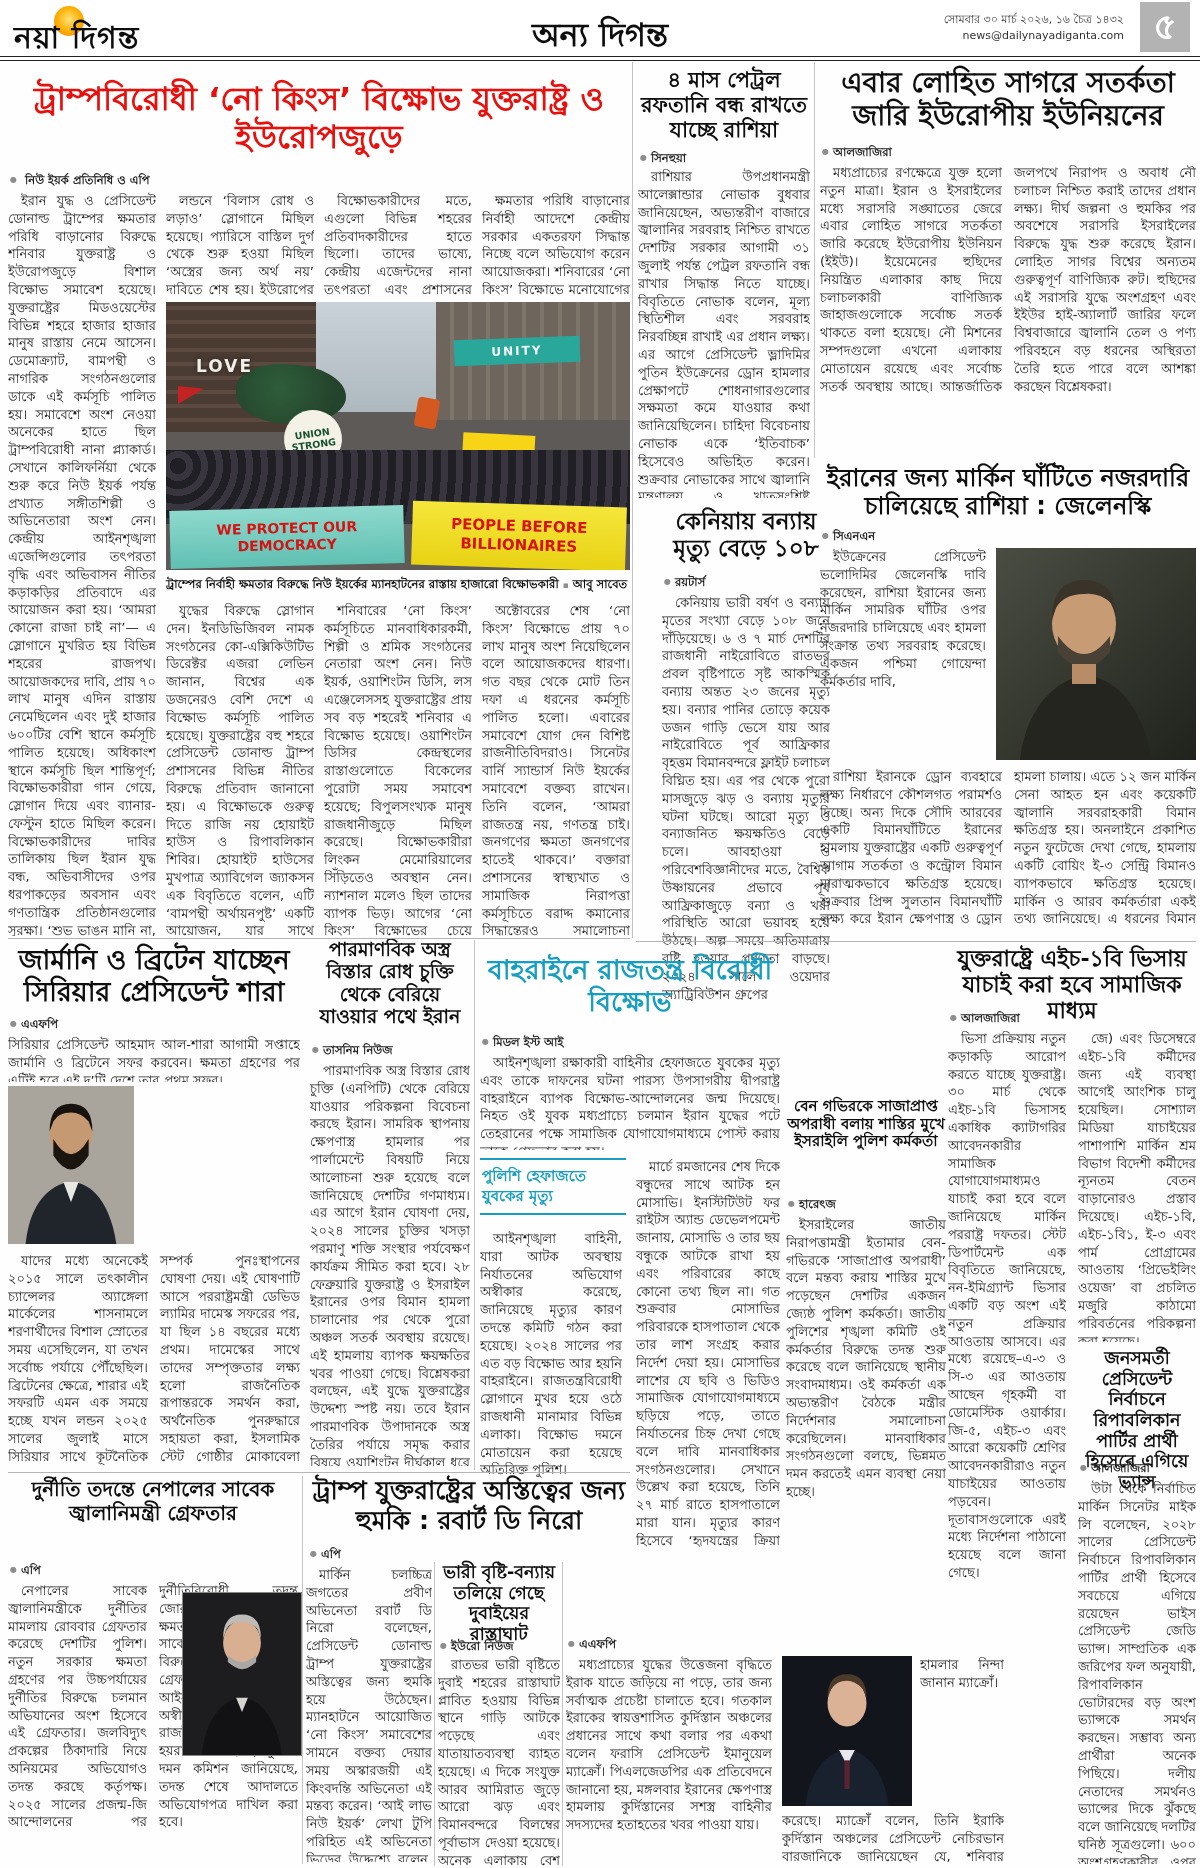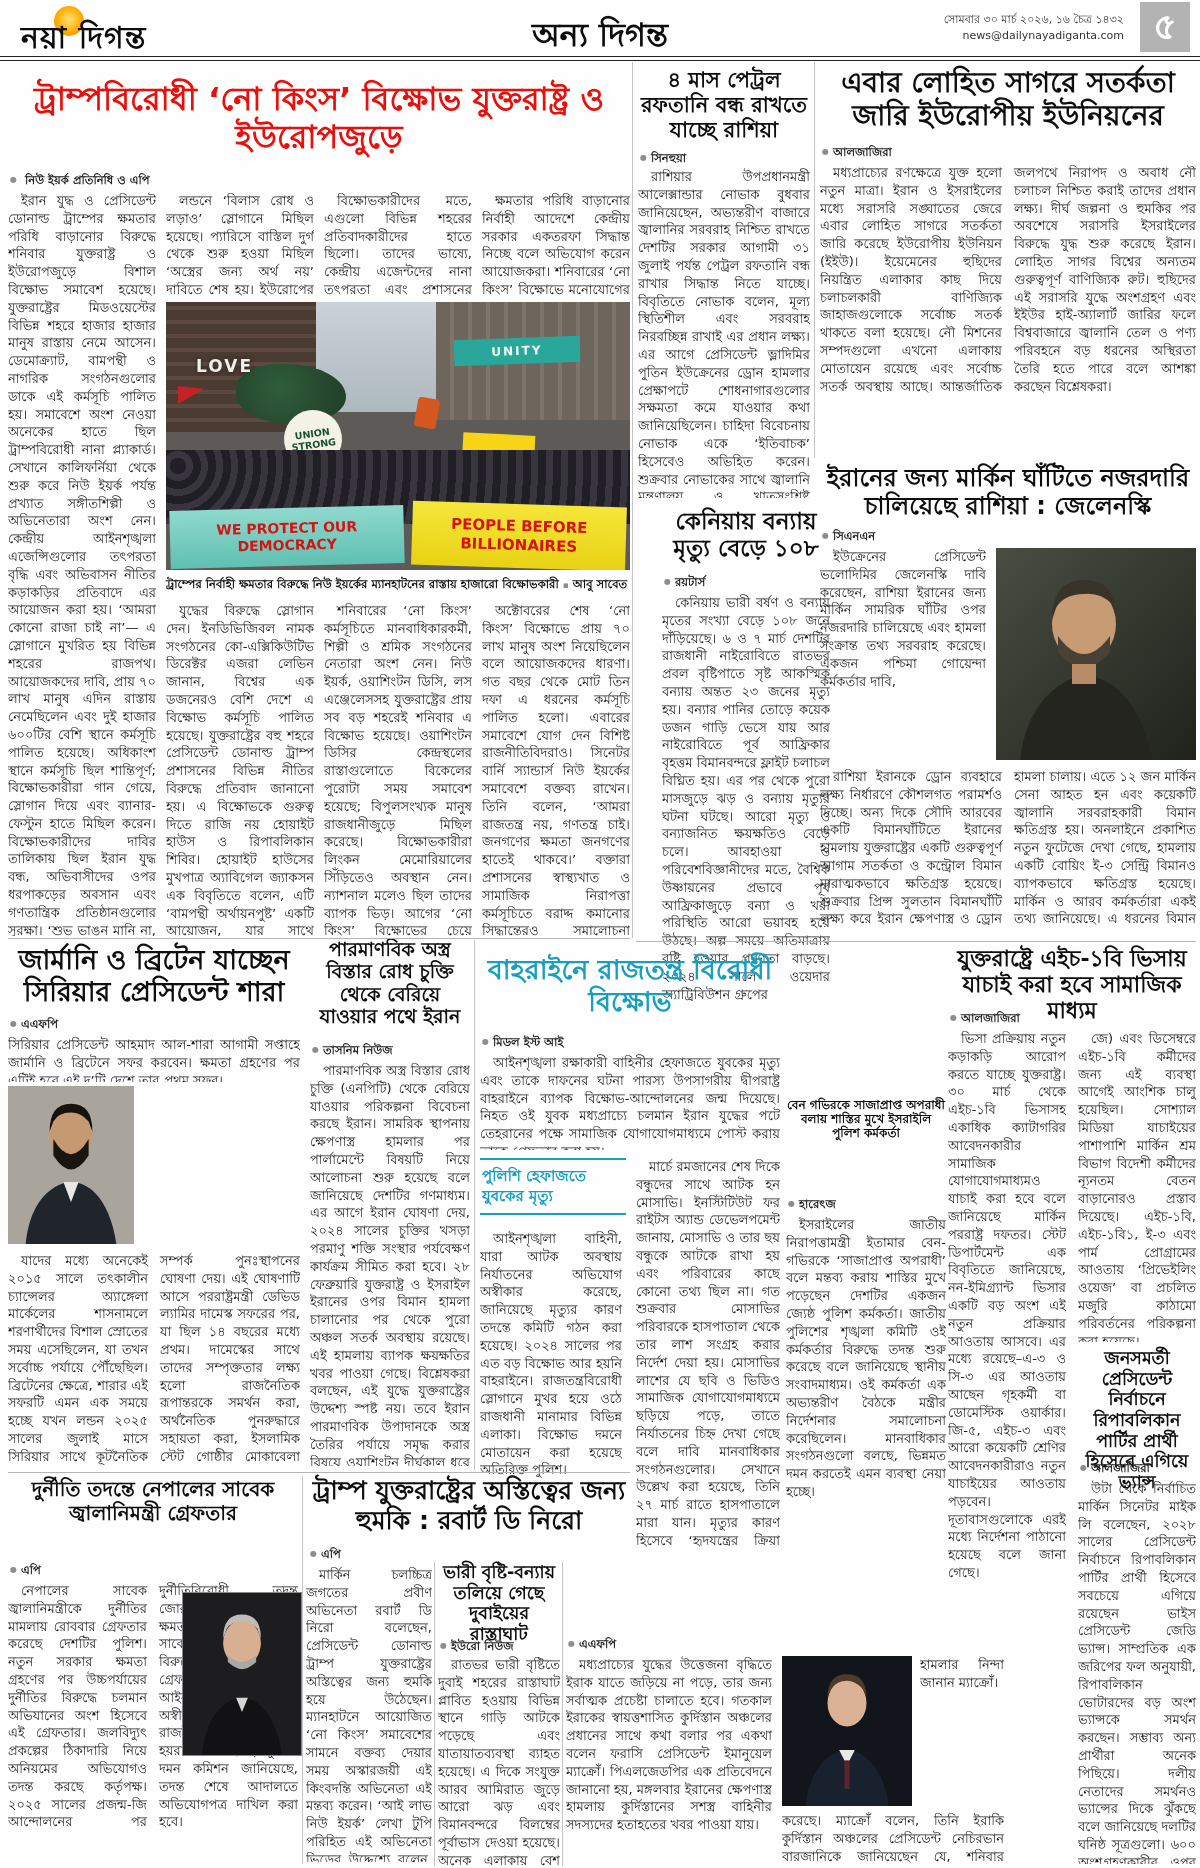--- a/index.html
+++ b/index.html
@@ -17,21 +17,21 @@
   .hrule{position:absolute;height:1px;background:#b5b5b5;}
   .caption{position:absolute;font-size:11.5px;font-weight:700;color:#101010;}
   .cap-sep{color:#8d8d8d;font-size:9px;margin:0 4px;}
   .photo{position:absolute;overflow:hidden;background:#888;}
   .photo svg{display:block;width:100%;height:100%;}
   
   .masthead{position:absolute;left:0;top:0;width:1200px;height:56px;background:#fff;}
   .logo{position:absolute;left:14px;top:8px;width:230px;height:44px;}
   .sun{position:absolute;left:40px;top:-2px;width:30px;height:30px;border-radius:50%;
        background:radial-gradient(circle at 50% 45%,#ffe27a 0%,#ffae00 55%,#f97b00 100%);}
-  .logo-text{position:absolute;left:0;top:6px;font-size:30px;font-weight:800;color:#0c0c0c;letter-spacing:1px;margin-left:7px;}
+  .logo-text{position:absolute;left:0;top:6px;font-size:30px;font-weight:800;color:#0c0c0c;letter-spacing:1px;}
   .section-title{position:absolute;left:0;top:10px;width:1200px;text-align:center;font-size:32px;font-weight:800;color:#0c0c0c;}
   .dateline{position:absolute;right:76px;top:12px;text-align:right;font-size:11px;color:#333;line-height:1.45;}
   .pagenum{position:absolute;right:10px;top:2px;width:50px;height:50px;background:#b3b3b3;
            color:#fff;font-size:36px;font-weight:800;text-align:center;line-height:50px;}
   .mast-rule{position:absolute;left:0;top:56px;width:1200px;height:3px;border-top:1px solid #222;border-bottom:1px solid #222;}
   
   .tealbox{position:absolute;border-top:2px solid #189fc0;border-bottom:2px solid #189fc0;
            color:#189fc0;font-weight:700;font-size:15px;text-align:left;padding:7px 2px;line-height:1.3;}
   
   .pp-el{position:absolute;}
@@ -137,21 +137,21 @@
   <section class="story" style="left:480px;top:944px;width:300px;height:608px;">
     <h2 class="hl hl-teal" style="left:0;top:10px;width:300px;font-size:27px;">বাহরাইনে রাজতন্ত্র বিরোধী বিক্ষোভ</h2>
     <div class="byline" style="left:2px;top:90px;"><span class="dot">●</span><span>মিডল ইস্ট আই</span></div>
     <div class="txt" style="left:0;top:110px;width:300px;height:96px;">আইনশৃঙ্খলা রক্ষাকারী বাহিনীর হেফাজতে যুবকের মৃত্যু এবং তাকে দাফনের ঘটনা পারস্য উপসাগরীয় দ্বীপরাষ্ট্র বাহরাইনে ব্যাপক বিক্ষোভ-আন্দোলনের জন্ম দিয়েছে। নিহত ওই যুবক মধ্যপ্রাচ্যে চলমান ইরান যুদ্ধের পটে তেহরানের পক্ষে সামাজিক যোগাযোগমাধ্যমে পোস্ট করায় তাকে গ্রেফতার করা হয়।</div>
     <div class="tealbox" style="left:0;top:214px;width:142px;">পুলিশি হেফাজতে যুবকের মৃত্যু</div>
     <div class="txt" style="left:0;top:286px;width:142px;height:318px;">আইনশৃঙ্খলা বাহিনী, যারা আটক অবস্থায় নির্যাতনের অভিযোগ অস্বীকার করেছে, জানিয়েছে মৃত্যুর কারণ তদন্তে কমিটি গঠন করা হয়েছে। ২০২৪ সালের পর এত বড় বিক্ষোভ আর হয়নি বাহরাইনে। রাজতন্ত্রবিরোধী স্লোগানে মুখর হয়ে ওঠে রাজধানী মানামার বিভিন্ন এলাকা। বিক্ষোভ দমনে মোতায়েন করা হয়েছে অতিরিক্ত পুলিশ।</div>
     <div class="txt" style="left:156px;top:214px;width:144px;height:390px;">মার্চে রমজানের শেষ দিকে বন্ধুদের সাথে আটক হন মোসাভি। ইনস্টিটিউট ফর রাইটস অ্যান্ড ডেভেলপমেন্ট জানায়, মোসাভি ও তার ছয় বন্ধুকে আটকে রাখা হয় এবং পরিবারের কাছে কোনো তথ্য ছিল না। গত শুক্রবার মোসাভির পরিবারকে হাসপাতাল থেকে তার লাশ সংগ্রহ করার নির্দেশ দেয়া হয়। মোসাভির লাশের যে ছবি ও ভিডিও সামাজিক যোগাযোগমাধ্যমে ছড়িয়ে পড়ে, তাতে নির্যাতনের চিহ্ন দেখা গেছে বলে দাবি মানবাধিকার সংগঠনগুলোর। সেখানে উল্লেখ করা হয়েছে, তিনি ২৭ মার্চ রাতে হাসপাতালে মারা যান। মৃত্যুর কারণ হিসেবে ‘হৃদযন্ত্রের ক্রিয়া বন্ধ’ এবং ‘অ্যাকিউট করোনারি সিনড্রোম’ উল্লেখ করা হয়েছে। বার্জের পরিচালক সাইয়েদ আলওয়াদাই মোসাভির পরিবারের সাথে কথা বলেছেন। তারা তাকে ‘তরুণ, সুস্থ ও প্রাণবন্ত’ বলে বর্ণনা করেন। আলওয়াদাই বলেন, ‘তাকে নির্যাতন করে মেরে ফেলা হয়েছে। নিখোঁজ হওয়া অন্যদের ভাগ্যে কী ঘটেছে তা এখনো অজানা।’</div>
   </section>
 
   <section class="story" style="left:786px;top:1012px;width:160px;height:544px;">
-    <h3 class="hl" style="left:0;top:86px;width:160px;font-size:12px;">বেন গভিরকে সাজাপ্রাপ্ত অপরাধী বলায় শাস্তির মুখে ইসরাইলি পুলিশ কর্মকর্তা</h3>
+    <h3 class="hl" style="left:0;top:86px;width:160px;font-size:15px;">বেন গভিরকে সাজাপ্রাপ্ত অপরাধী বলায় শাস্তির মুখে ইসরাইলি পুলিশ কর্মকর্তা</h3>
     <div class="byline" style="left:2px;top:184px;"><span class="dot">●</span><span>হারেৎজ</span></div>
     <div class="txt" style="left:0;top:204px;width:160px;height:338px;">ইসরাইলের জাতীয় নিরাপত্তামন্ত্রী ইতামার বেন-গভিরকে ‘সাজাপ্রাপ্ত অপরাধী’ বলে মন্তব্য করায় শাস্তির মুখে পড়েছেন দেশটির একজন জ্যেষ্ঠ পুলিশ কর্মকর্তা। জাতীয় পুলিশের শৃঙ্খলা কমিটি ওই কর্মকর্তার বিরুদ্ধে তদন্ত শুরু করেছে বলে জানিয়েছে স্থানীয় সংবাদমাধ্যম। ওই কর্মকর্তা এক অভ্যন্তরীণ বৈঠকে মন্ত্রীর নির্দেশনার সমালোচনা করেছিলেন। মানবাধিকার সংগঠনগুলো বলছে, ভিন্নমত দমন করতেই এমন ব্যবস্থা নেয়া হচ্ছে।</div>
   </section>
 
   <section class="story" style="left:948px;top:944px;width:248px;height:924px;">
     <h2 class="hl" style="left:0;top:2px;width:248px;font-size:22px;">যুক্তরাষ্ট্রে এইচ-১বি ভিসায় যাচাই করা হবে সামাজিক মাধ্যম</h2>
     <div class="byline" style="left:2px;top:66px;"><span class="dot">●</span><span>আলজাজিরা</span></div>
     <div class="txt" style="left:0;top:86px;width:118px;height:834px;">ভিসা প্রক্রিয়ায় নতুন কড়াকড়ি আরোপ করতে যাচ্ছে যুক্তরাষ্ট্র। ৩০ মার্চ থেকে এইচ-১বি ভিসাসহ একাধিক ক্যাটাগরির আবেদনকারীর সামাজিক যোগাযোগমাধ্যমও যাচাই করা হবে বলে জানিয়েছে মার্কিন পররাষ্ট্র দফতর। স্টেট ডিপার্টমেন্ট এক বিবৃতিতে জানিয়েছে, নন-ইমিগ্র্যান্ট ভিসার একটি বড় অংশ এই নতুন প্রক্রিয়ার আওতায় আসবে। এর মধ্যে রয়েছে–এ-৩ ও সি-৩ এর আওতায় আছেন গৃহকর্মী বা ডোমেস্টিক ওয়ার্কার। জি-৫, এইচ-৩ এবং আরো কয়েকটি শ্রেণির আবেদনকারীরাও নতুন যাচাইয়ের আওতায় পড়বেন। দূতাবাসগুলোকে এরই মধ্যে নির্দেশনা পাঠানো হয়েছে বলে জানা গেছে।</div>
     <div class="txt" style="left:130px;top:86px;width:118px;height:312px;">জে) এবং ডিসেম্বরে এইচ-১বি কর্মীদের জন্য এই ব্যবস্থা আগেই আংশিক চালু হয়েছিল। সোশ্যাল মিডিয়া যাচাইয়ের পাশাপাশি মার্কিন শ্রম বিভাগ বিদেশী কর্মীদের ন্যূনতম বেতন বাড়ানোরও প্রস্তাব দিয়েছে। এইচ-১বি, এইচ-১বি১, ই-৩ এবং পার্ম প্রোগ্রামের আওতায় ‘প্রিভেইলিং ওয়েজ’ বা প্রচলিত মজুরি কাঠামো পরিবর্তনের পরিকল্পনা করা হয়েছে।</div>
     <h3 class="hl" style="left:130px;top:404px;width:118px;font-size:17.5px;">জনসমর্তী প্রেসিডেন্ট নির্বাচনে রিপাবলিকান পার্টির প্রার্থী হিসেবে এগিয়ে ভ্যান্স</h3>

